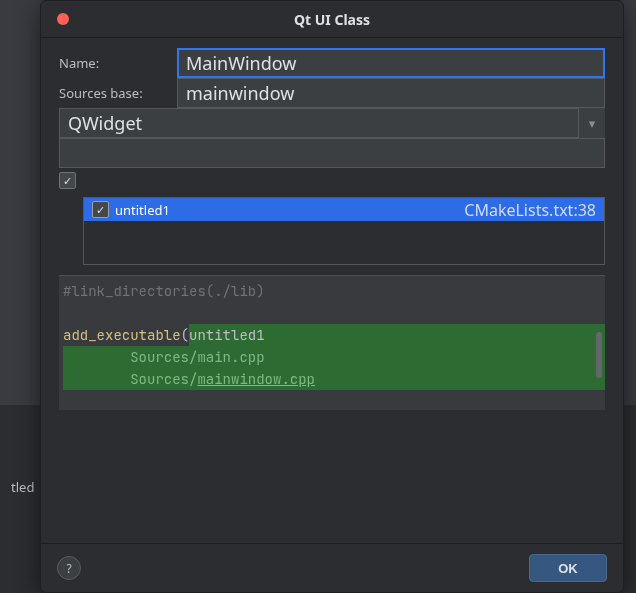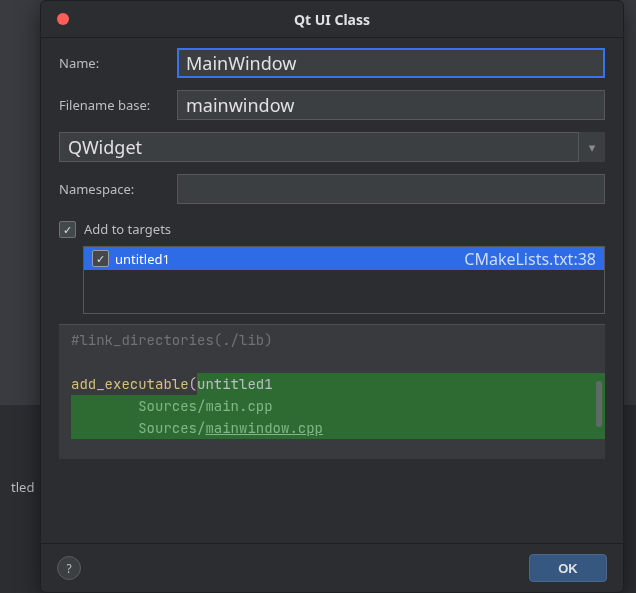--- a/index.html
+++ b/index.html
@@ -76,21 +76,20 @@
   }
   .content{
     padding:10px 18px 0 18px;
     flex:1 1 auto;
     display:flex;
     flex-direction:column;
   }
   .form-row{
     display:flex;
     align-items:center;
-    margin-bottom:12px;
   }
   .form-row label{
     width:118px;
     color:var(--txt);
   }
   .field{
     flex:1;
     height:30px;
     background:var(--bg-field);
     border:1px solid var(--border);
@@ -155,21 +154,21 @@
   .target-row .meta{color:#d0ddff;font-size:16px;}
 
   .preview{
     margin-top:10px;
     height:130px;
     background:#383a3e;
     border-top:1px solid #4c4e51;
     font-family:"JetBrains Mono","Fira Code",Consolas,monospace;
     font-size:14px;
     line-height:22px;
-    padding:4px 0 0 12px;
+    padding:4px 0 0 4px;
     position:relative;
     overflow:hidden;
     white-space:pre;
     color:#bcbec4;
   }
   .preview .hl{background:#2e6b33;display:inline-block;}
   .preview .hlpad{background:#2e6b33;display:inline-block;width:calc(100% - 72px);}
   .preview .c-comment{color:var(--code-comment);}
   .preview .c-call{color:var(--code-yellow);}
   .preview .c-str{color:var(--code-green);}
@@ -232,39 +231,37 @@
   </div>
 
   <div class="content">
 
     <div class="form-row">
       <label>Name:</label>
       <input class="field focused" type="text" value="MainWindow" style="">
     </div>
 
     <div class="form-row">
-      <label>Filename base:</label>
+      <label>Sources base:</label>
       <input class="field" type="text" value="mainwindow" style="">
     </div>
 
     <div class="form-row">
       <div class="select-wrap">
         <input class="field" type="text" readonly="" value="QWidget" style="">
         <div class="select-arrow">▾</div>
       </div>
     </div>
 
     <div class="form-row">
-      <label>Namespace:</label>
       <input class="field" type="text" value="" style="">
     </div>
 
     <div class="check-row">
       <span class="chk checked"></span>
-      <span>Add to targets</span>
     </div>
 
     <div class="targets-box">
       <div class="target-row">
         <span class="chk checked"></span>
         <span>untitled1</span>
         <span class="spacer"></span>
         <span class="meta">CMakeLists.txt:38</span>
       </div>
     </div>

